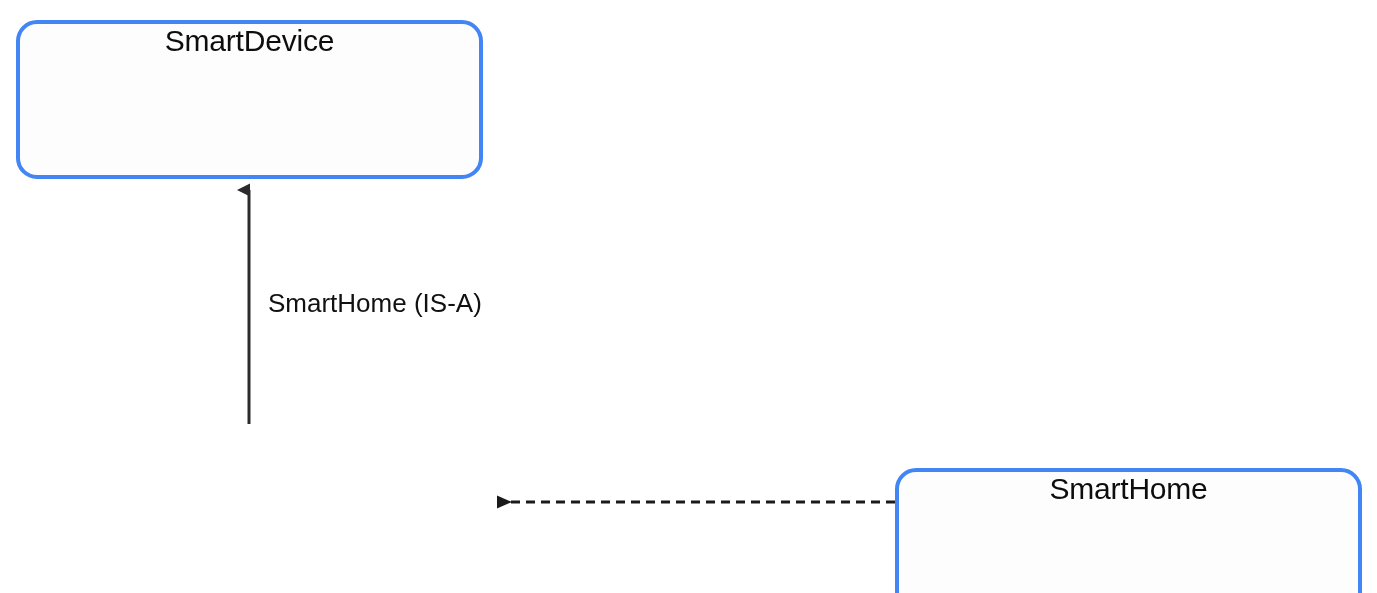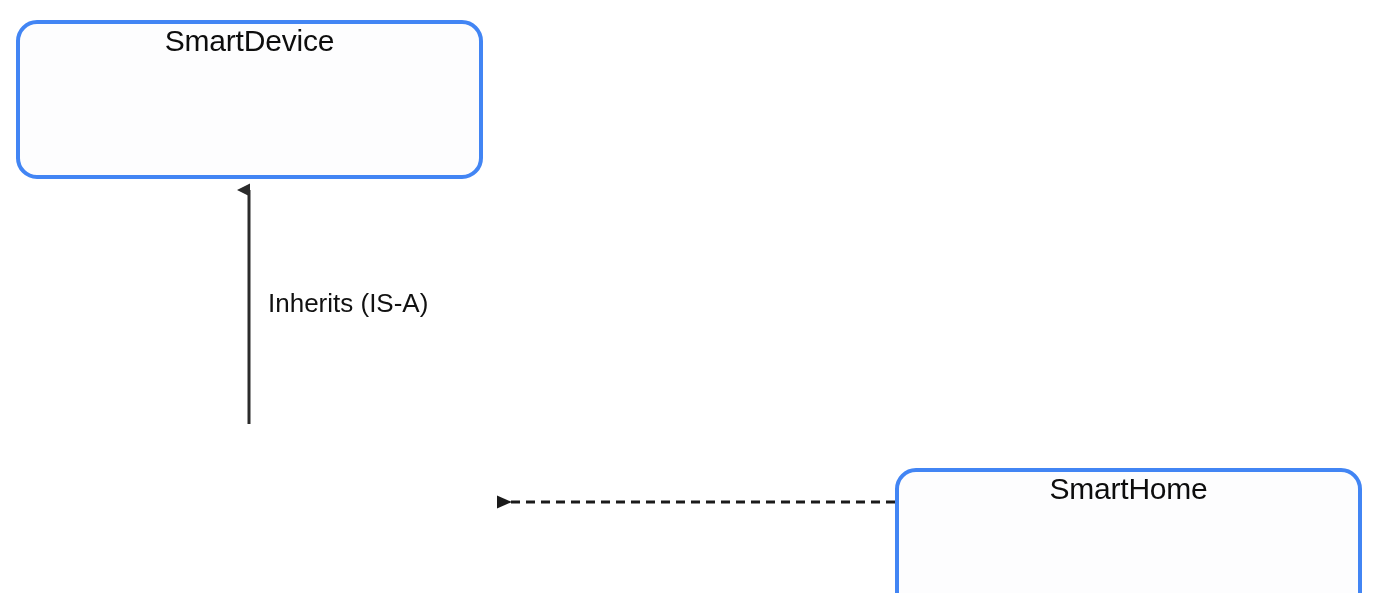--- a/index.html
+++ b/index.html
@@ -108,16 +108,16 @@
 
   <div class="class-node" id="node-smartdevice">
     <span class="class-node-label">SmartDevice</span>
   </div>
 
 
   <div class="class-node" id="node-smarthome">
     <span class="class-node-label">SmartHome</span>
   </div>
 
-  <div class="edge-label" id="edge-label-inherits">Inherits (IS-A)</div>
+  <div class="edge-label" id="edge-label-inherits">SmartHome (IS-A)</div>
 
 
 </div>
 
 </body></html>

